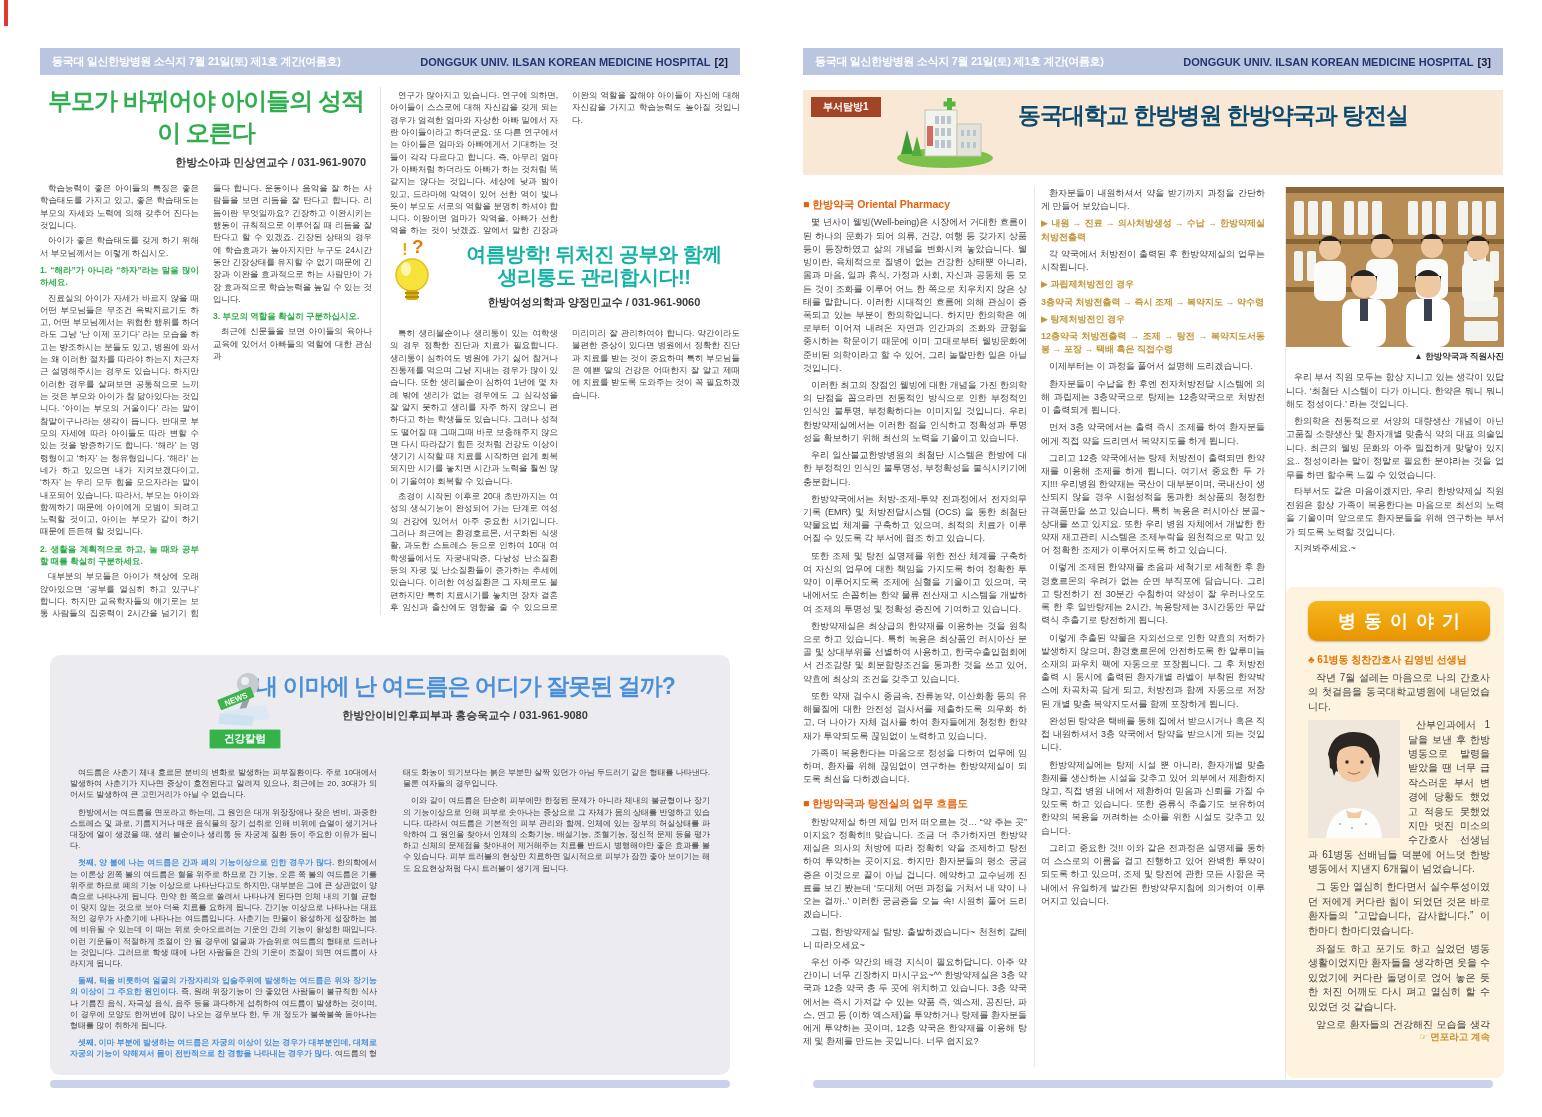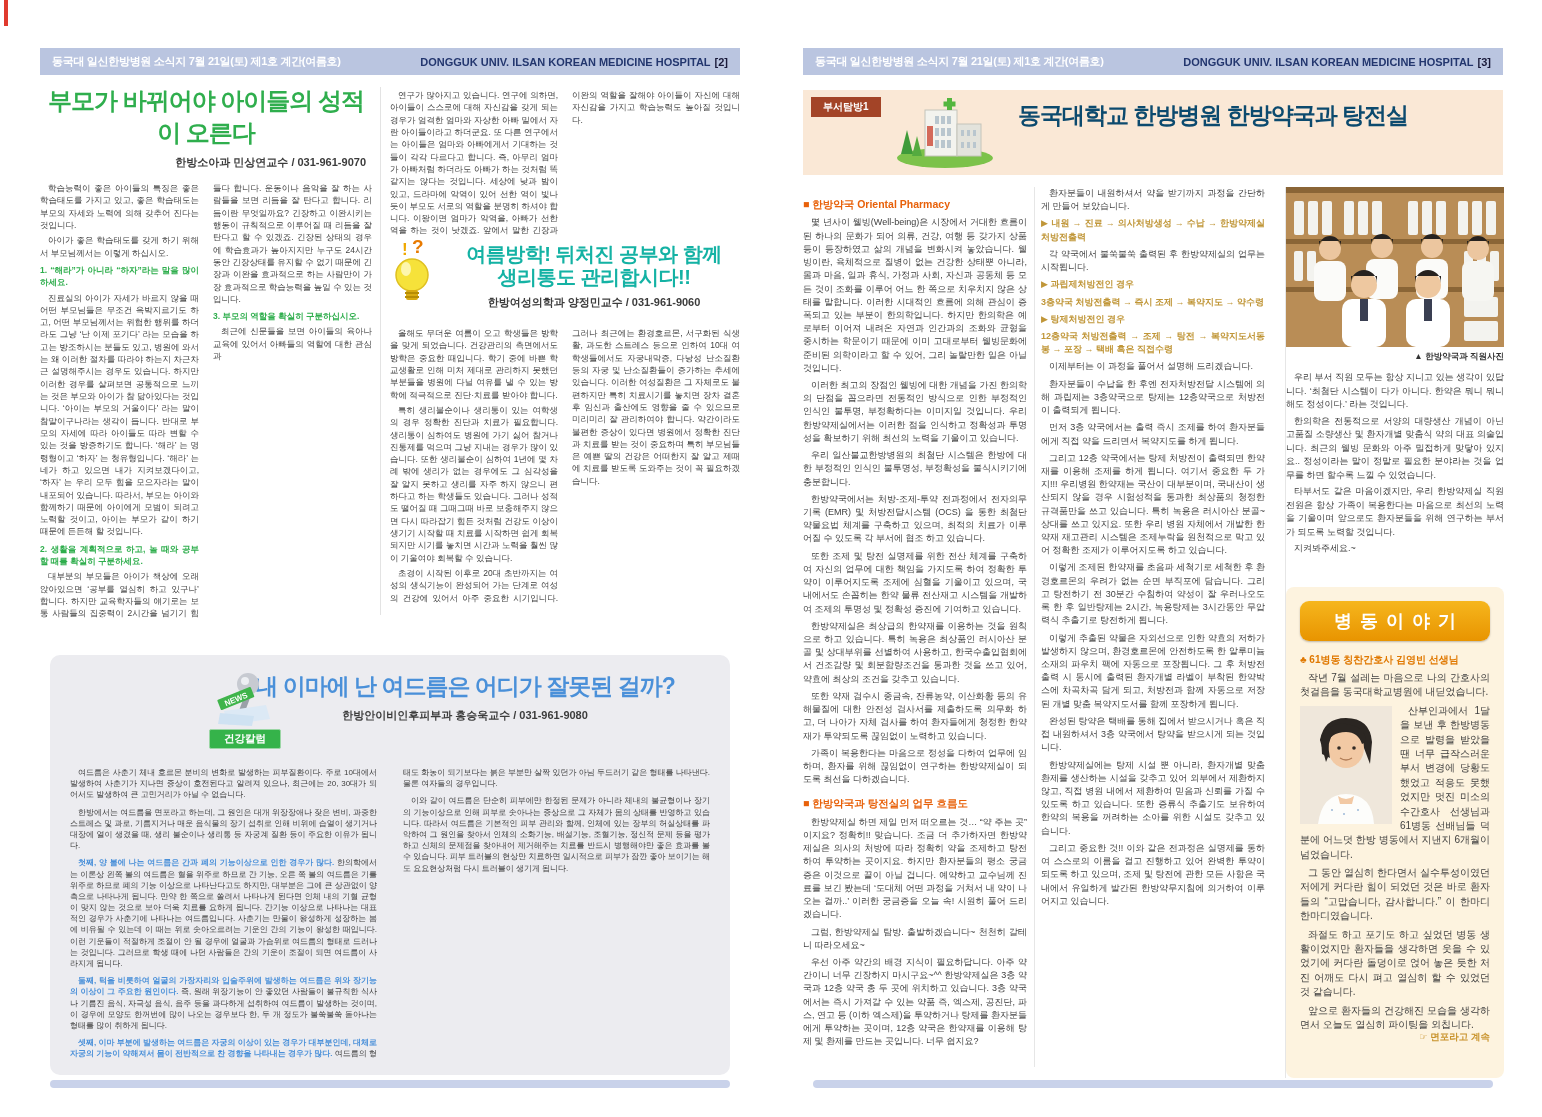--- a/index.html
+++ b/index.html
@@ -49,21 +49,21 @@
   .feat-icon{position:absolute;left:88px;top:6px;}
   .f-title{margin:10px 0 8px 170px;width:480px;text-align:center;color:#0c4a6e;font-size:23px;font-weight:bold;letter-spacing:-1px;}
   .f-sub{margin:4px 0 0 170px;width:480px;text-align:center;color:#c4571b;font-size:13px;font-weight:bold;}
   .p3cols{position:absolute;top:112px;left:0;width:462px;height:880px;column-count:2;column-gap:14px;column-fill:auto;
           font-size:9px;line-height:1.47;overflow:hidden;column-rule:1px solid #e6e6e6;}
   .p3cols .para{margin-bottom:4px;}
   .p3side{position:absolute;top:112px;left:482px;width:218px;border-left:1px solid #e6e6e6;padding-left:0;}
   .sphoto{width:218px;height:160px;display:block;}
   .scap{font-size:8.5px;font-weight:bold;text-align:right;margin:4px 0 8px 0;color:#333;}
   .sidetext{font-size:9px;line-height:1.5;height:206px;overflow:hidden;}
-  .wardbox{margin-top:10px;background:#fdf3df;border-radius:8px;box-sizing:border-box;padding:14px 14px 10px 14px;height:491px;}
+  .wardbox{margin-top:10px;background:#fdf3df;border-radius:8px;box-sizing:border-box;padding:14px 14px 10px 22px;height:491px;}
   .wardpill{background:linear-gradient(#f6b61d,#e89400);border-radius:9px;color:#fff;text-align:center;
             font-size:18px;font-weight:bold;letter-spacing:8px;padding:8px 0 8px 8px;box-shadow:0 1px 2px rgba(0,0,0,.25);}
   .wardhead{color:#e07800;font-weight:bold;font-size:10px;margin:12px 0 4px 0;}
   .wardtext{font-size:10px;line-height:1.44;height:358px;overflow:hidden;}
   .wardtext .para{margin-bottom:4px;}
   .nurse{float:left;width:92px;height:118px;margin:2px 8px 4px 0;display:block;}
   .wardmore{text-align:right;color:#c8922a;font-weight:bold;font-size:9.5px;margin-top:2px;}
   svg{display:block;}
 </style>
 </head>
@@ -109,21 +109,20 @@
               <ellipse cx="18" cy="30" rx="5" ry="7" fill="#fdf6ae"></ellipse>
               <rect x="18" y="51" width="12" height="10" rx="2" fill="#d9ab12"></rect>
               <rect x="17" y="53" width="14" height="2" fill="#b78d05"></rect>
               <rect x="17" y="57" width="14" height="2" fill="#b78d05"></rect>
             </svg>
           </span>
           <h2 class="t-title"><span>여름방학! 뒤처진 공부와 함께</span><br><span>생리통도 관리합시다!!</span></h2>
           <div class="byline">한방여성의학과 양정민교수 / 031-961-9060</div>
         </div>
         <div class="cols2" style="height:288px;">
-            <p class="para">올해도 무더운 여름이 오고 학생들은 방학을 맞게 되었습니다. 건강관리의 측면에서도 방학은 중요한 때입니다. 학기 중에 바쁜 학교생활로 인해 미처 제대로 관리하지 못했던 부분들을 병원에 다닐 여유를 낼 수 있는 방학에 적극적으로 진단·치료를 받아야 합니다.</p>
             <p class="para">특히 생리불순이나 생리통이 있는 여학생의 경우 정확한 진단과 치료가 필요합니다. 생리통이 심하여도 병원에 가기 싫어 참거나 진통제를 먹으며 그냥 지내는 경우가 많이 있습니다. 또한 생리불순이 심하여 1년에 몇 차례 밖에 생리가 없는 경우에도 그 심각성을 잘 알지 못하고 생리를 자주 하지 않으니 편하다고 하는 학생들도 있습니다. 그러나 성적도 떨어질 때 그때그때 바로 보충해주지 않으면 다시 따라잡기 힘든 것처럼 건강도 이상이 생기기 시작할 때 치료를 시작하면 쉽게 회복되지만 시기를 놓치면 시간과 노력을 훨씬 많이 기울여야 회복할 수 있습니다.</p>
             <p class="para">초경이 시작된 이후로 20대 초반까지는 여성의 생식기능이 완성되어 가는 단계로 여성의 건강에 있어서 아주 중요한 시기입니다. 그러나 최근에는 환경호르몬, 서구화된 식생활, 과도한 스트레스 등으로 인하여 10대 여학생들에서도 자궁내막증, 다낭성 난소질환 등의 자궁 및 난소질환들이 증가하는 추세에 있습니다. 이러한 여성질환은 그 자체로도 불편하지만 특히 치료시기를 놓치면 장차 결혼 후 임신과 출산에도 영향을 줄 수 있으므로 미리미리 잘 관리하여야 합니다. 약간이라도 불편한 증상이 있다면 병원에서 정확한 진단과 치료를 받는 것이 중요하며 특히 부모님들은 예쁜 딸의 건강은 어떠한지 잘 알고 제때에 치료를 받도록 도와주는 것이 꼭 필요하겠습니다.</p>
           </div>
       </article>
 
       <article class="graybox">
         <div class="gb-head">
           <div class="gb-icon">
             <span>
               <svg width="62" height="56" viewBox="0 0 62 56" style="margin:0 auto;">
@@ -207,21 +206,21 @@
           <p class="para">또한 조제 및 탕전 실명제를 위한 전산 체계를 구축하여 자신의 업무에 대한 책임을 가지도록 하여 정확한 투약이 이루어지도록 조제에 심혈을 기울이고 있으며, 국내에서도 손꼽히는 한약 물류 전산재고 시스템을 개발하여 조제의 투명성 및 정확성 증진에 기여하고 있습니다.</p>
           <p class="para">한방약제실은 최상급의 한약재를 이용하는 것을 원칙으로 하고 있습니다. 특히 녹용은 최상품인 러시아산 분골 및 상대부위를 선별하여 사용하고, 한국수출입협회에서 건조감량 및 회분함량조건을 통과한 것을 쓰고 있어, 약효에 최상의 조건을 갖추고 있습니다.</p>
           <p class="para">또한 약재 검수시 중금속, 잔류농약, 이산화황 등의 유해물질에 대한 안전성 검사서를 제출하도록 의무화 하고, 더 나아가 자체 검사를 하여 환자들에게 청정한 한약재가 투약되도록 끊임없이 노력하고 있습니다.</p>
           <p class="para">가족이 복용한다는 마음으로 정성을 다하여 업무에 임하며, 환자를 위해 끊임없이 연구하는 한방약제실이 되도록 최선을 다하겠습니다.</p>
           <p class="para sec">■ 한방약국과 탕전실의 업무 흐름도</p>
           <p class="para">한방약제실 하면 제일 먼저 떠오르는 것… “약 주는 곳” 이지요? 정확히!! 맞습니다. 조금 더 추가하자면 한방약제실은 의사의 처방에 따라 정확히 약을 조제하고 탕전하여 투약하는 곳이지요. 하지만 환자분들의 평소 궁금증은 이것으로 끝이 아닐 겁니다. 예약하고 교수님께 진료를 보긴 봤는데 ‘도대체 어떤 과정을 거쳐서 내 약이 나오는 걸까..’ 이러한 궁금증을 오늘 속! 시원히 풀어 드리겠습니다.</p>
           <p class="para">그럼, 한방약제실 탐방. 출발하겠습니다~ 천천히 갈테니 따라오세요~</p>
           <p class="para">우선 아주 약간의 배경 지식이 필요하답니다. 아주 약간이니 너무 긴장하지 마시구요~^^ 한방약제실은 3층 약국과 12층 약국 총 두 곳에 위치하고 있습니다. 3층 약국에서는 즉시 가져갈 수 있는 약품 즉, 엑스제, 공진단, 파스, 연고 등 (이하 엑스제)을 투약하거나 탕제를 환자분들에게 투약하는 곳이며, 12층 약국은 한약재를 이용해 탕제 및 환제를 만드는 곳입니다. 너무 쉽지요?</p>
           <p class="para">환자분들이 내원하셔서 약을 받기까지 과정을 간단하게 만들어 보았습니다.</p>
           <p class="para flow">▶ 내원 → 진료 → 의사처방생성 → 수납 → 한방약제실 처방전출력</p>
-          <p class="para">각 약국에서 불쑥불쑥 출력된 후 한방약제실의 업무는 시작됩니다.</p>
+          <p class="para">각 약국에서 처방전이 출력된 후 한방약제실의 업무는 시작됩니다.</p>
           <p class="para flow">▶ 과립제처방전인 경우</p>
           <p class="para flow">3층약국 처방전출력 → 즉시 조제 → 복약지도 → 약수령</p>
           <p class="para flow">▶ 탕제처방전인 경우</p>
           <p class="para flow">12층약국 처방전출력 → 조제 → 탕전 → 복약지도서동봉 → 포장 → 택배 혹은 직접수령</p>
           <p class="para">이제부터는 이 과정을 풀어서 설명해 드리겠습니다.</p>
           <p class="para">환자분들이 수납을 한 후엔 전자처방전달 시스템에 의해 과립제는 3층약국으로 탕제는 12층약국으로 처방전이 출력되게 됩니다.</p>
           <p class="para">먼저 3층 약국에서는 출력 즉시 조제를 하여 환자분들에게 직접 약을 드리면서 복약지도를 하게 됩니다.</p>
           <p class="para">그리고 12층 약국에서는 탕제 처방전이 출력되면 한약재를 이용해 조제를 하게 됩니다. 여기서 중요한 두 가지!!! 우리병원 한약재는 국산이 대부분이며, 국내산이 생산되지 않을 경우 시험성적을 통과한 최상품의 청정한 규격품만을 쓰고 있습니다. 특히 녹용은 러시아산 분골~상대를 쓰고 있지요. 또한 우리 병원 자체에서 개발한 한약재 재고관리 시스템은 조제누락을 원천적으로 막고 있어 정확한 조제가 이루어지도록 하고 있습니다.</p>
           <p class="para">이렇게 조제된 한약재를 초음파 세척기로 세척한 후 환경호르몬의 우려가 없는 순면 부직포에 담습니다. 그리고 탕전하기 전 30분간 수침하여 약성이 잘 우러나오도록 한 후 일반탕제는 2시간, 녹용탕제는 3시간동안 무압력식 추출기로 탕전하게 됩니다.</p>
           <p class="para">이렇게 추출된 약물은 자외선으로 인한 약효의 저하가 발생하지 않으며, 환경호르몬에 안전하도록 한 알루미늄 소재의 파우치 팩에 자동으로 포장됩니다. 그 후 처방전출력 시 동시에 출력된 환자개별 라벨이 부착된 한약박스에 차곡차곡 담게 되고, 처방전과 함께 자동으로 저장된 개별 맞춤 복약지도서를 함께 포장하게 됩니다.</p>

